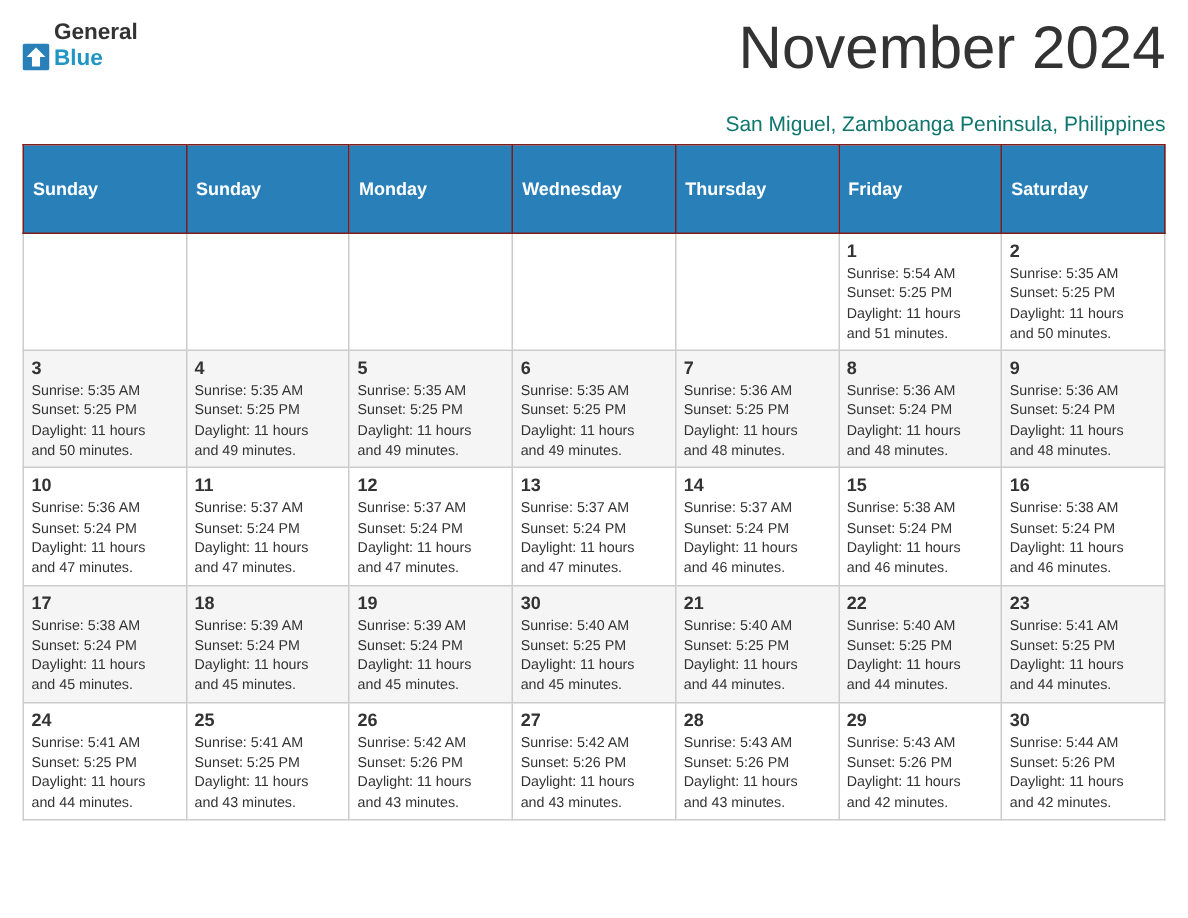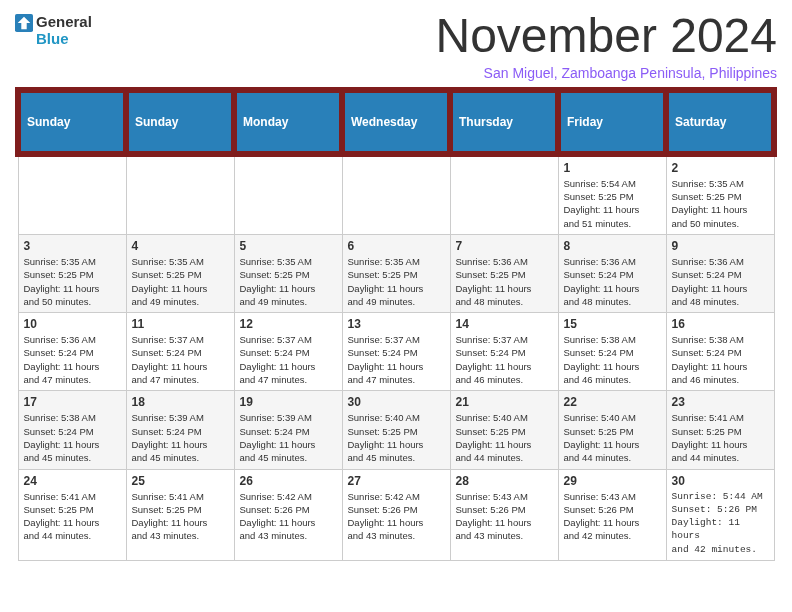--- a/index.html
+++ b/index.html
@@ -11,64 +11,64 @@
       padding: 10px 15px 15px 15px;
     }
     .header-row {
       display: flex;
       align-items: flex-start;
       justify-content: space-between;
       margin-bottom: 4px;
     }
     .logo {
       display: flex;
-      align-items: flex-start;
+      align-items: flex-end;
       margin-top: 4px;
     }
     .logo-text {
       display: flex;
       flex-direction: column;
       font-size: 15px;
       font-weight: bold;
       line-height: 1.1;
     }
     .logo-text span:first-child { color: #333; }
     .logo-text span:last-child { color: #2196c4; }
     .logo-icon {
       width: 18px;
       height: 18px;
       margin-right: 3px;
     }
     .title-block {
       text-align: right;
     }
     .month-title {
-      font-size: 48px;
+      font-size: 40px;
       font-weight: normal;
       color: #333;
       line-height: 1.1;
     }
     .location-subtitle {
       font-size: 14px;
-      color: #8b5cf6;
-      margin-top: 2px;
+      color: #0f766e;
+      margin-top: 20px;
     }
     .calendar {
       width: 100%;
       border-collapse: collapse;
       margin-top: 6px;
     }
     .calendar th {
       background-color: #2980b9;
       color: #fff;
       font-size: 12px;
       font-weight: bold;
       text-align: left;
       padding: 22px 6px;
-      border: 6px solid #7f1d1d;
+      border: 1px solid #7f1d1d;
     }
     .calendar td {
       border: 1px solid #ccc;
       vertical-align: top;
       padding: 4px 5px;
       width: calc(100% / 7);
       min-height: 80px;
       font-size: 10px;
       color: #333;
       background: #fff;
@@ -339,20 +339,20 @@
         </td>
         <td>
           <span class="day-num">29</span>
           <div class="day-info" style="white-space: pre-line;">Sunrise: 5:43 AM
 Sunset: 5:26 PM
 Daylight: 11 hours
 and 42 minutes.</div>
         </td>
         <td>
           <span class="day-num">30</span>
-          <div class="day-info" style="white-space: pre-line; font-family: Liberation Mono, monospace;">Sunrise: 5:44 AM
+          <div class="day-info" style="white-space: pre-line;">Sunrise: 5:44 AM
 Sunset: 5:26 PM
 Daylight: 11 hours
 and 42 minutes.</div>
         </td>
       </tr>
     </tbody>
 </table>
 
 </body></html>

